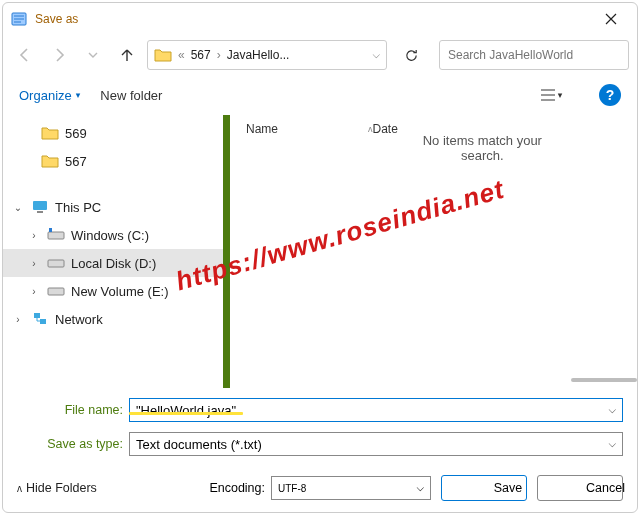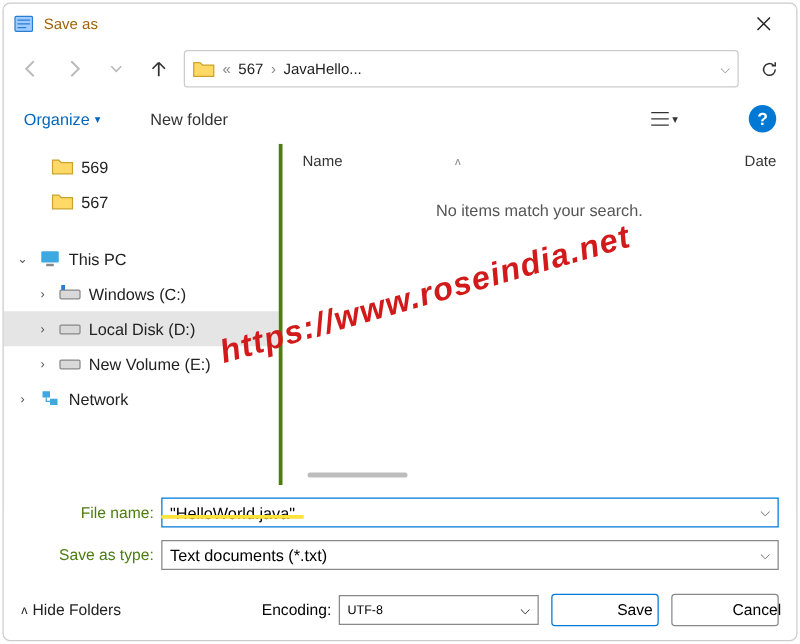--- a/index.html
+++ b/index.html
@@ -14,35 +14,35 @@
   .navbar { height: 40px; display: flex; align-items: center; padding: 0 8px; gap: 6px; }
   .navbtn { width: 28px; height: 28px; display: flex; align-items: center; justify-content: center; color: #999; }
   .navbtn.enabled { color: #333; }
   .addr { flex: 1; height: 30px; border: 1px solid #ccc; border-radius: 3px; display: flex; align-items: center; padding: 0 6px; gap: 6px; font-size: 12px; }
   .addr .foldericon { width: 18px; height: 18px; }
   .addr .sep { color: #888; }
   .addr .crumb { color: #222; }
   .refresh { width: 28px; height: 28px; display: flex; align-items: center; justify-content: center; color: #333; margin-left: 4px; }
   .search { width: 190px; height: 30px; border: 1px solid #ccc; border-radius: 3px; font-size: 12px; padding: 0 8px; color: #777; margin-left: 8px; }
 
-  .toolbar { height: 40px; display: flex; align-items: center; padding: 0 16px; gap: 40px; border-bottom: 0; }
+  .toolbar { height: 40px; display: flex; align-items: center; padding: 0 16px; gap: 20px; border-bottom: 0; }
   .toolbar .org { color: #0067c0; font-size: 13px; display: flex; align-items: center; gap: 4px; }
   .toolbar .newf { color: #333; font-size: 13px; }
   .toolbar .spacer { flex: 1; }
   .toolbar .viewbtn { width: 40px; height: 26px; border: 1px solid transparent; display: flex; align-items: center; justify-content: center; gap: 2px; }
   .toolbar .help { width: 22px; height: 22px; border-radius: 50%; background: #0078d4; color: #fff; font-size: 14px; font-weight: bold; display: flex; align-items: center; justify-content: center; margin-left: 8px; }
 
   .splitbody { flex: 1; display: flex; overflow: hidden; }
   .nav { width: 220px; border-right: 0; padding: 4px 0; overflow: hidden; }
   .nav .item { height: 28px; display: flex; align-items: center; font-size: 13px; color: #222; padding-left: 8px; gap: 6px; }
   .nav .item.selected { background: #e5e5e5; }
   .nav .item .exp { width: 14px; color: #555; font-size: 10px; text-align: center; }
   .nav .item .ico { width: 18px; height: 18px; flex-shrink: 0; }
 
-  .content { flex: 1; border-left: 3px solid #4d7c0f; display: flex; flex-direction: column; }
+  .content { flex: 1; border-left: 7px solid #4d7c0f; display: flex; }
   .colhdr { height: 28px; display: flex; align-items: center; font-size: 12px; color: #333; padding: 0 16px; }
   .colhdr .colname { flex: 1; display: flex; align-items: center; gap: 50px; }
   .colhdr .sort { color: #888; font-size: 9px; margin-left: 40px; }
   .empty { text-align: center; color: #555; font-size: 13px; padding: 18px 0; }
   .scrollstub { height: 4px; background: #bdbdbd; width: 80px; margin: auto auto 6px 20px; border-radius: 2px; }
 
   .bottom { padding: 8px 14px 0 14px; }
   .fr { display: flex; align-items: center; height: 28px; margin-bottom: 6px; }
   .fr label { width: 112px; text-align: right; font-size: 12.5px; color: #4d7c0f; padding-right: 6px; }
   .fr .field { flex: 1; height: 24px; border: 1px solid #0078d4; font-size: 13px; padding: 0 6px; display: flex; align-items: center; justify-content: space-between; }
@@ -117,20 +117,21 @@
       <span class="sep">›</span>
       <span class="crumb">JavaHello...</span>
       <span style="flex:1"></span>
       <span style="color:#888;font-size:10px;">⌵</span>
     </div>
     <div class="refresh">
       <svg width="15" height="15" viewBox="0 0 16 16">
           <path d="M13 8 A5 5 0 1 1 11.5 4.5 M13 2 V5 H10" fill="none" stroke="#333" stroke-width="1.3"></path>
         </svg>
     </div>
+    <input class="search" placeholder="Search JavaHelloWorld" style="">
   </div>
 
   <div class="toolbar">
     <div class="org">
       <span>Organize</span>
       <span style="font-size:9px;">▾</span>
     </div>
     <div class="newf">New folder</div>
     <div class="spacer"></div>
     <div class="viewbtn">

